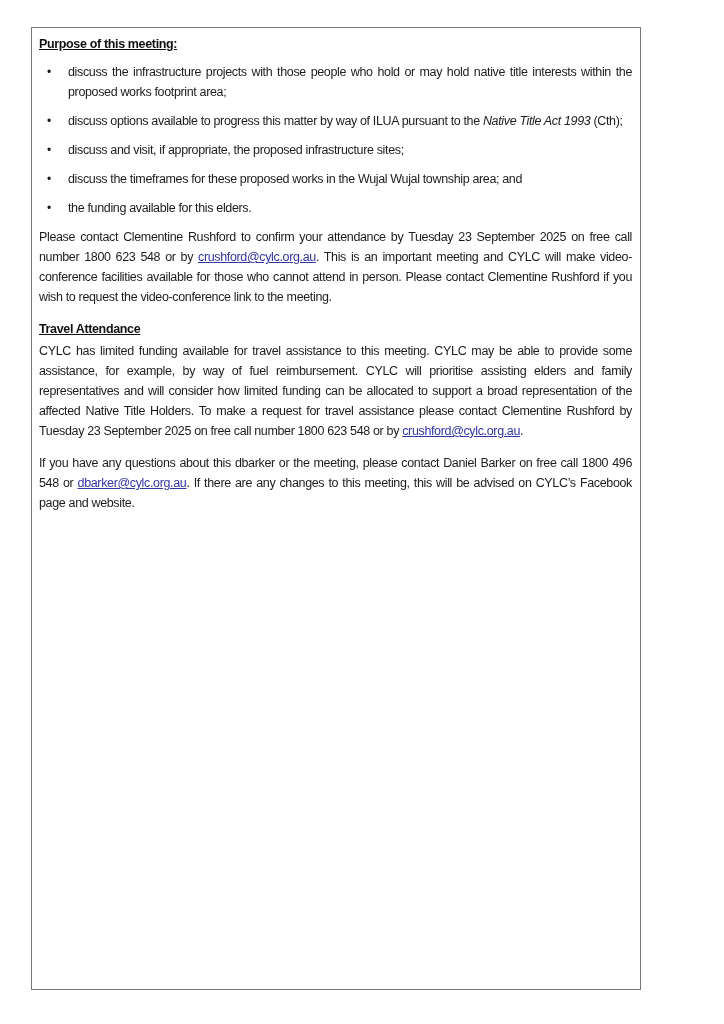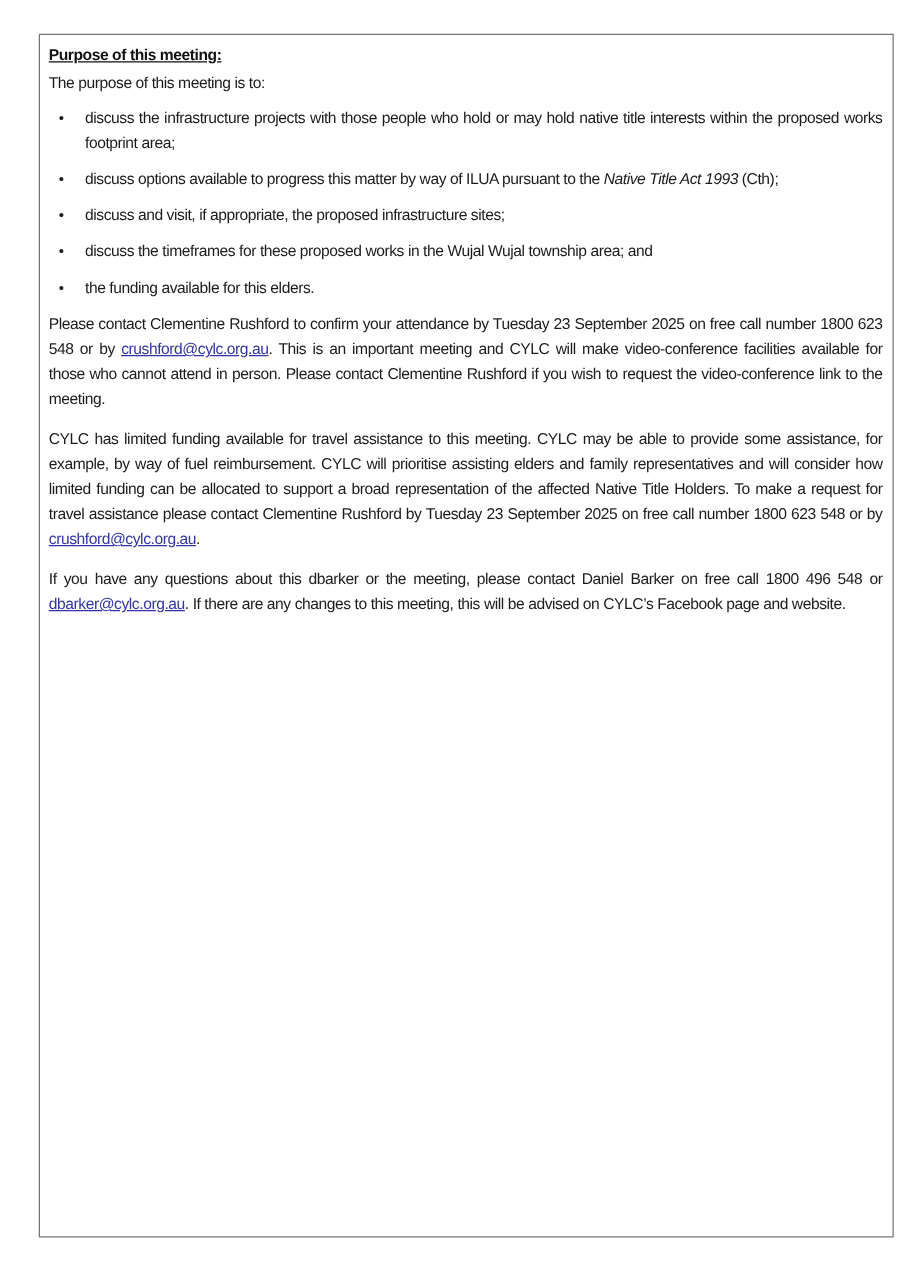--- a/index.html
+++ b/index.html
@@ -14,21 +14,21 @@
     position: relative;
     width: 724px;
     height: 1024px;
     background: #ffffff;
     font-family: "Liberation Sans", sans-serif;
   }
   .doc-box {
     position: absolute;
     left: 31px;
     top: 27px;
-    width: 684px;
+    width: 610px;
     height: 963px;
     box-sizing: border-box;
     border: 1.5px solid var(--box-border, #767676);
     padding: 6px 8px 0 7px;
     font-size: 12.5px;
     line-height: 20px;
     letter-spacing: -0.35px;
     color: #1c1c1c;
   }
   .sec-heading {
@@ -74,21 +74,20 @@
   }
 </style>
 </head>
 <body>
 
 <div class="page">
   <div class="doc-box">
 
     <div>
       <div class="sec-heading first">Purpose of this meeting:</div>
-      <p class="intro-line">The purpose of this meeting is to:</p>
       <ul class="bullet-list">
         <li>
           <span class="bullet-glyph">•</span>
           <span class="li-text"><span>discuss the infrastructure projects with those people who hold or may hold native title interests within the proposed works footprint area;</span></span>
         </li>
         <li>
           <span class="bullet-glyph">•</span>
           <span class="li-text"><span>discuss options available to progress this matter by way of ILUA pursuant to the </span><span class="run-i">Native Title Act 1993</span><span> (Cth);</span></span>
         </li>
         <li>
@@ -104,20 +103,21 @@
           <span class="li-text"><span>the funding available for this elders.</span></span>
         </li>
       </ul>
     </div>
 
     <div>
       <p class="body-para"><span>Please contact </span><span class="run-b">Clementine Rushford</span><span> to confirm your attendance by </span><span class="run-b">Tuesday 23 September 2025</span><span> on free call number 1800 623 548 or by </span><a class="doc-link" href="#">crushford@cylc.org.au</a><span>. This is an important meeting and CYLC will make video-conference facilities available for those who cannot attend in person. Please contact Clementine Rushford if you wish to request the video-conference link to the meeting.</span></p>
     </div>
 
     <div>
+      <div class="sec-heading">Travel Attendance</div>
       <p class="body-para"><span>CYLC has limited funding available for travel assistance to this meeting. CYLC may be able to provide some assistance, for example, by way of fuel reimbursement.  CYLC will prioritise assisting elders and family representatives and will consider how limited funding can be allocated to support a broad representation of the affected Native Title Holders. To make a request for travel assistance please contact </span><span class="run-b">Clementine Rushford</span><span> by </span><span class="run-b">Tuesday 23 September 2025</span><span> on free call number 1800 623 548 or by </span><a class="doc-link" href="#">crushford@cylc.org.au</a><span>.</span></p>
     </div>
 
     <div>
       <p class="body-para"><span>If you have any questions about this dbarker or the meeting, please contact </span><span class="run-b">Daniel Barker</span><span> on free call 1800 496 548 or </span><a class="doc-link" href="#">dbarker@cylc.org.au</a><span>. If there are any changes to this meeting, this will be advised on CYLC’s Facebook page and website.</span></p>
     </div>
 
   </div>
 </div>
 

